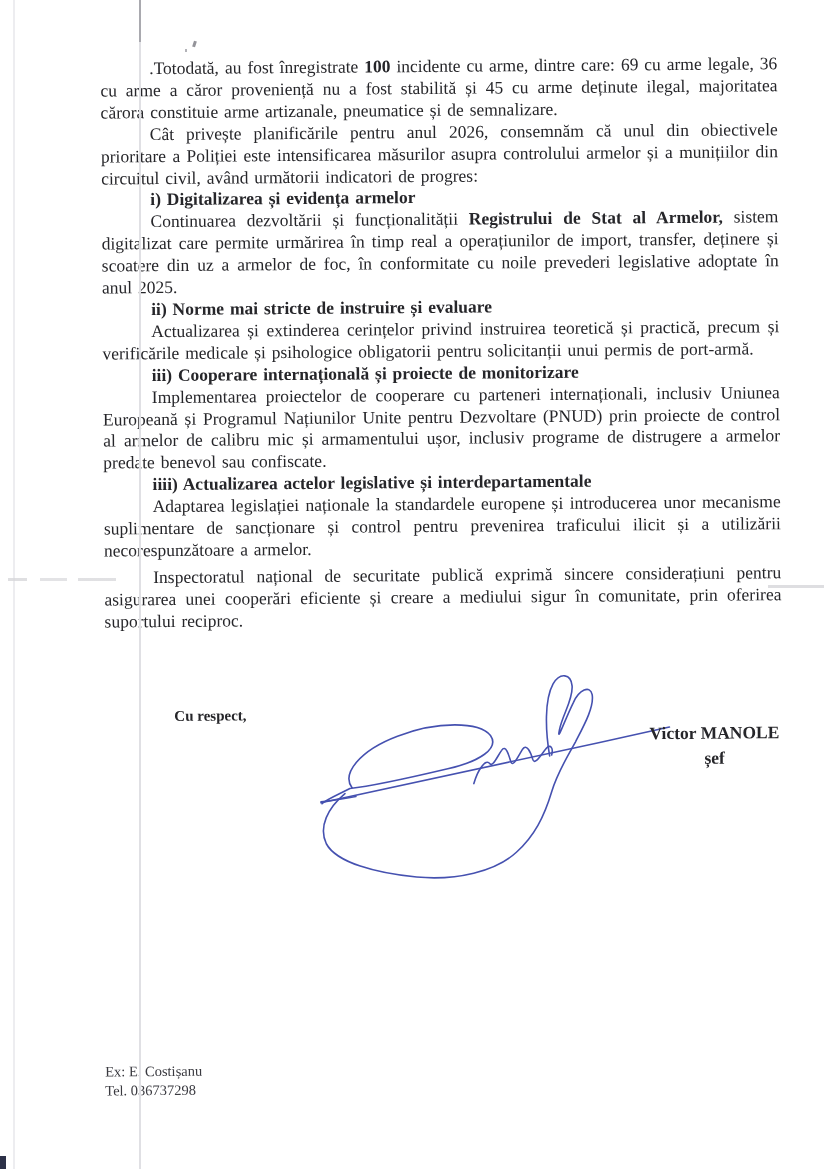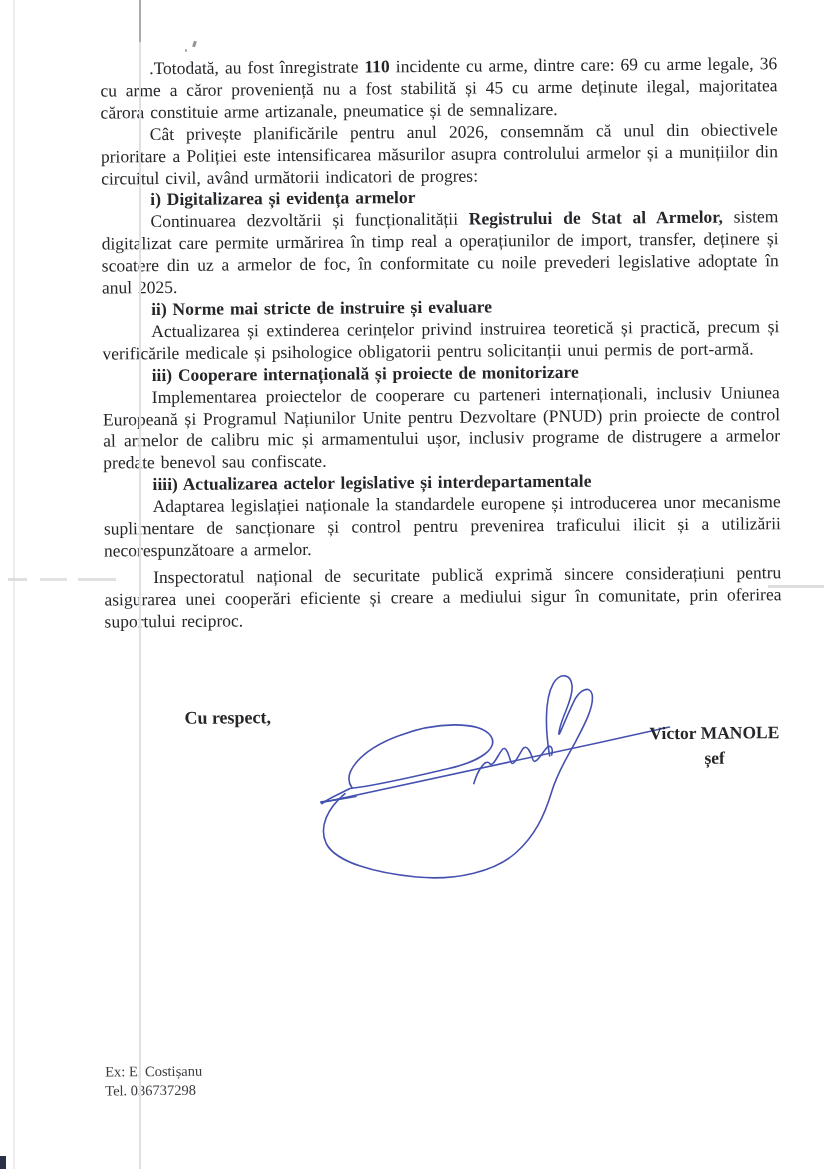--- a/index.html
+++ b/index.html
@@ -14,22 +14,22 @@
   }
   .doc-text {
     position:absolute; left:103px; top:56px; width:677px;
     font-size:17.5px; line-height:21.9px; color:#26262a;
     text-align:justify; word-spacing:1.5px;
   }
   .para, .heading { margin:0; text-indent:49px; }
   .heading { font-weight:bold; text-align:left; }
   .para-extra { margin-top:5px; }
   .closing {
-    position:absolute; left:182px; top:706px;
-    font-weight:bold; font-size:18px; color:#26262a;
+    position:absolute; left:172px; top:706px;
+    font-weight:bold; font-size:15px; color:#26262a;
   }
   .signer {
     position:absolute; left:598px; top:723px; width:228px;
     text-align:center; font-weight:bold; font-size:17.5px;
     line-height:25px; color:#26262a;
   }
   .signature-svg { position:absolute; left:295px; top:660px; }
   .footer {
     position:absolute; left:100px; top:1060px;
     font-size:14.5px; line-height:19px; color:#3a3a40;
@@ -46,21 +46,21 @@
   .speck-2 { position:absolute; left:185px; top:49px; width:2px; height:3px; background:#b3b3b8; }
 </style>
 </head>
 <body>
 
 <div class="page">
 
   <div class="rot">
 
     <div class="doc-text">
-      <p class="para"><span>.Totodată, au fost înregistrate </span><b>110</b><span> incidente cu arme, dintre care: 69 cu arme legale, 36 cu arme a căror proveniență nu a fost stabilită și 45 cu arme deținute ilegal, majoritatea cărora constituie arme artizanale, pneumatice și de semnalizare.</span></p>
+      <p class="para"><span>.Totodată, au fost înregistrate </span><b>100</b><span> incidente cu arme, dintre care: 69 cu arme legale, 36 cu arme a căror proveniență nu a fost stabilită și 45 cu arme deținute ilegal, majoritatea cărora constituie arme artizanale, pneumatice și de semnalizare.</span></p>
       <p class="para"><span>Cât privește planificările pentru anul 2026, consemnăm că unul din obiectivele prioritare a Poliției este intensificarea măsurilor asupra controlului armelor și a munițiilor din circuitul civil, având următorii indicatori de progres:</span></p>
       <p class="heading"><b>i) Digitalizarea și evidența armelor</b></p>
       <p class="para"><span>Continuarea dezvoltării și funcționalității </span><b>Registrului de Stat al Armelor,</b><span> sistem digitalizat care permite urmărirea în timp real a operațiunilor de import, transfer, deținere și scoatere din uz a armelor de foc, în conformitate cu noile prevederi legislative adoptate în anul 2025.</span></p>
       <p class="heading"><b>ii) Norme mai stricte de instruire și evaluare</b></p>
       <p class="para"><span>Actualizarea și extinderea cerințelor privind instruirea teoretică și practică, precum și verificările medicale și psihologice obligatorii pentru solicitanții unui permis de port-armă.</span></p>
       <p class="heading"><b>iii) Cooperare internațională și proiecte de monitorizare</b></p>
       <p class="para"><span>Implementarea proiectelor de cooperare cu parteneri internaționali, inclusiv Uniunea Europeană și Programul Națiunilor Unite pentru Dezvoltare (PNUD) prin proiecte de control al armelor de calibru mic și armamentului ușor, inclusiv programe de distrugere a armelor predate benevol sau confiscate.</span></p>
       <p class="heading"><b>iiii) Actualizarea actelor legislative și interdepartamentale</b></p>
       <p class="para"><span>Adaptarea legislației naționale la standardele europene și introducerea unor mecanisme suplimentare de sancționare și control pentru prevenirea traficului ilicit și a utilizării necorespunzătoare a armelor.</span></p>
       <p class="para para-extra"><span>Inspectoratul național de securitate publică exprimă sincere considerațiuni pentru asigurarea unei cooperări eficiente și creare a mediului sigur în comunitate, prin oferirea suportului reciproc.</span></p>

